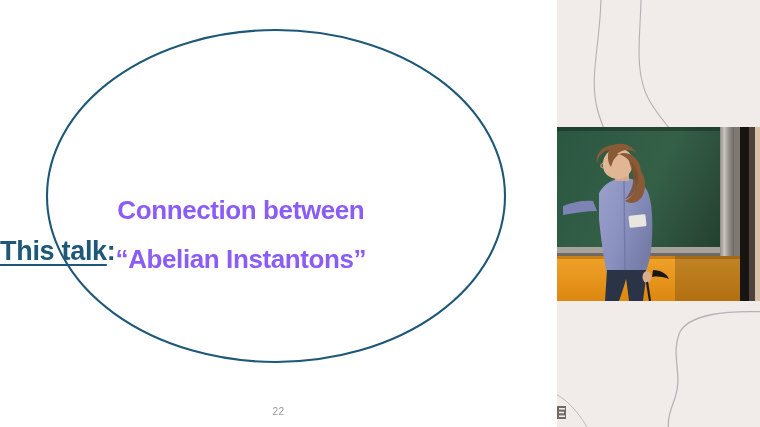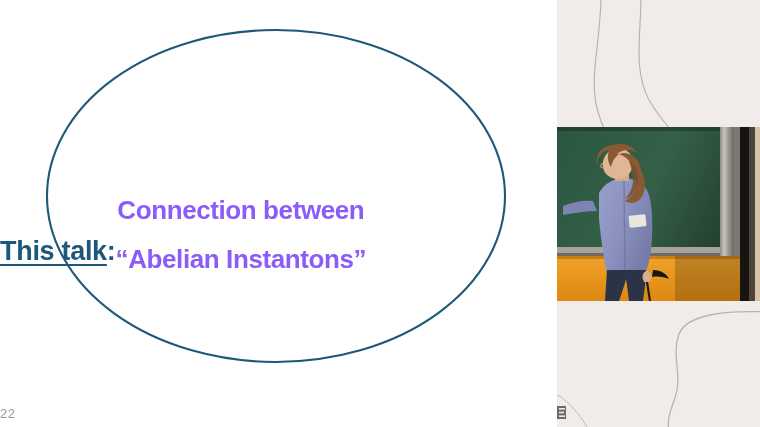--- a/index.html
+++ b/index.html
@@ -73,22 +73,22 @@
   }
   #slide-body .ln {
     display: block;
     white-space: nowrap;
   }
   #slide-pagenum {
     position: absolute;
     left: 0;
     right: 0;
     top: 406px;
-    text-align: left;
-    font-size: 13px;
+    text-align: center;
+    font-size: 10px;
     color: #9a9a9a;
     letter-spacing: 0.5px;
   }
 
   
   #camera-panel {
     position: absolute;
     left: 557px;
     top: 0;
     width: 203px;

